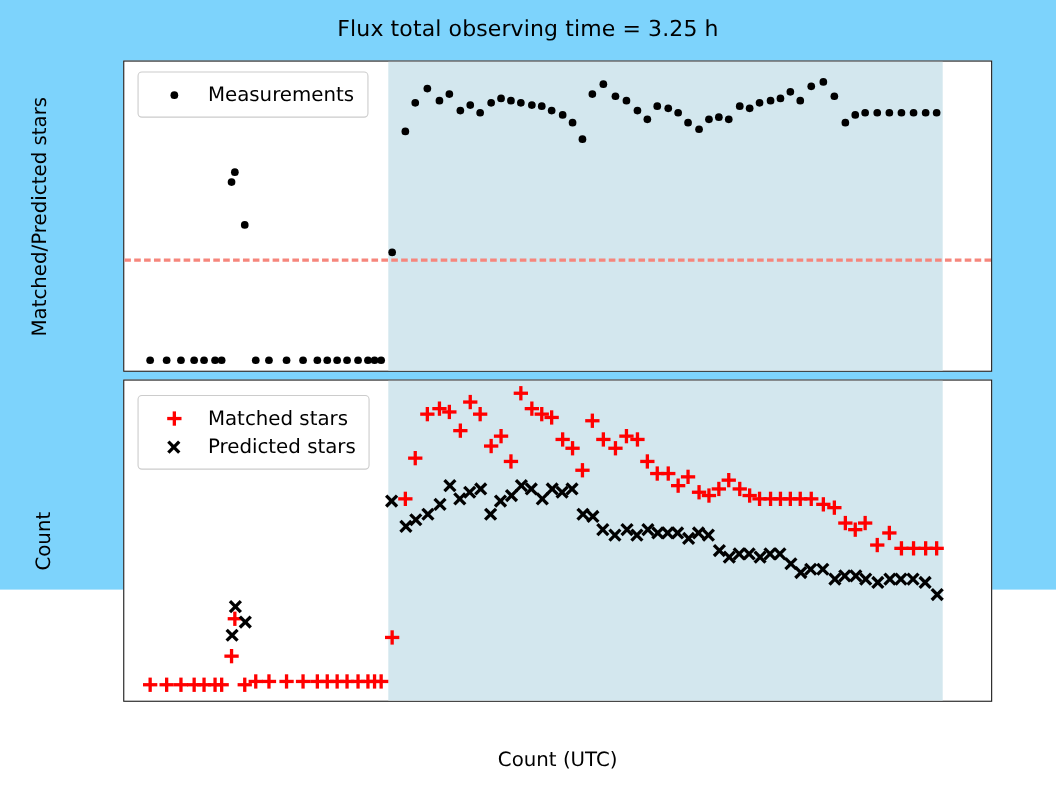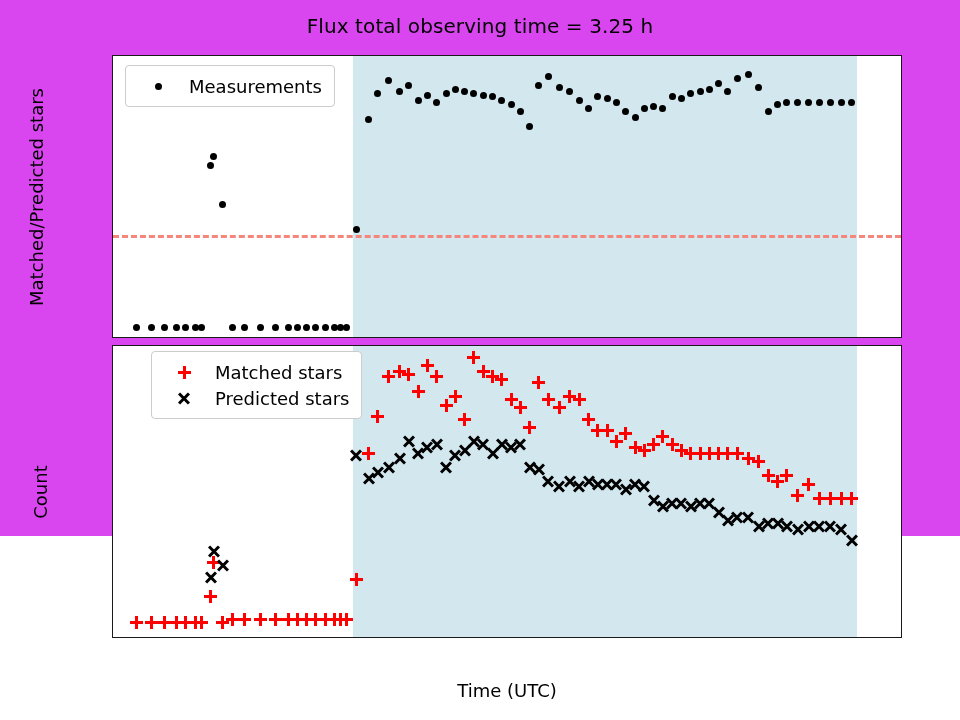--- a/index.html
+++ b/index.html
@@ -10,21 +10,21 @@
   body {
     width: 960px;
     height: 720px;
     font-family: "DejaVu Sans", sans-serif;
     overflow: hidden;
   }
   #figure {
     position: relative;
     width: 960px;
     height: 536px;
-    background: #d946ef;
+    background: #7dd3fc;
     text-decoration: underline;
   }
   .fig-title {
     position: absolute;
     left: 0;
     top: 14px;
     width: 960px;
     text-align: center;
     font-size: 20px;
     color: #000000;
@@ -432,21 +432,21 @@
         <div class="pt-cross" style="left: 664.529px; top: 177.49px; color: rgb(0, 0, 0);"></div>
         <div class="pt-cross" style="left: 673.824px; top: 180.308px; color: rgb(0, 0, 0);"></div>
         <div class="pt-cross" style="left: 684.667px; top: 183.125px; color: rgb(0, 0, 0);"></div>
         <div class="pt-cross" style="left: 695.51px; top: 180.308px; color: rgb(0, 0, 0);"></div>
         <div class="pt-cross" style="left: 706.353px; top: 180.308px; color: rgb(0, 0, 0);"></div>
         <div class="pt-cross" style="left: 717.196px; top: 180.308px; color: rgb(0, 0, 0);"></div>
         <div class="pt-cross" style="left: 728.039px; top: 183.125px; color: rgb(0, 0, 0);"></div>
         <div class="pt-cross" style="left: 738.882px; top: 194.394px; color: rgb(0, 0, 0);"></div>
       </div>
 
-    <div class="legend" id="legend-bottom" style="left:12px; top:5px;margin-left:26px;">
+    <div class="legend" id="legend-bottom" style="left:12px; top:13px;">
       <div class="legend-row">
         <span class="legend-handle">
             <span class="lh-plus"></span>
           </span>
         <span class="legend-text">Matched stars</span>
       </div>
       <div class="legend-row">
         <span class="legend-handle">
             <span class="lh-cross"></span>
           </span>
@@ -458,15 +458,15 @@
       <div class="ytick-mark" style="top: 152.135px;"></div>
       <div class="ytick-mark" style="top: 95.7885px;"></div>
       <div class="ytick-mark" style="top: 39.4423px;"></div>
       <div class="xtick-mark" style="left: 85.1961px;"></div>
       <div class="xtick-mark" style="left: 240.098px;"></div>
       <div class="xtick-mark" style="left: 395px;"></div>
       <div class="xtick-mark" style="left: 549.902px;"></div>
       <div class="xtick-mark" style="left: 704.804px;"></div>
     </div>
   <div class="ylabel" id="ylabel-bottom" style="left: 40px; top: 491.5px;">Count</div>
-  <div class="xlabel" id="xlabel-bottom" style="left: 507px; top: 680px;">Time (UTC)</div>
+  <div class="xlabel" id="xlabel-bottom" style="left: 507px; top: 680px;">Count (UTC)</div>
 
 </div>
 
 </body></html>

